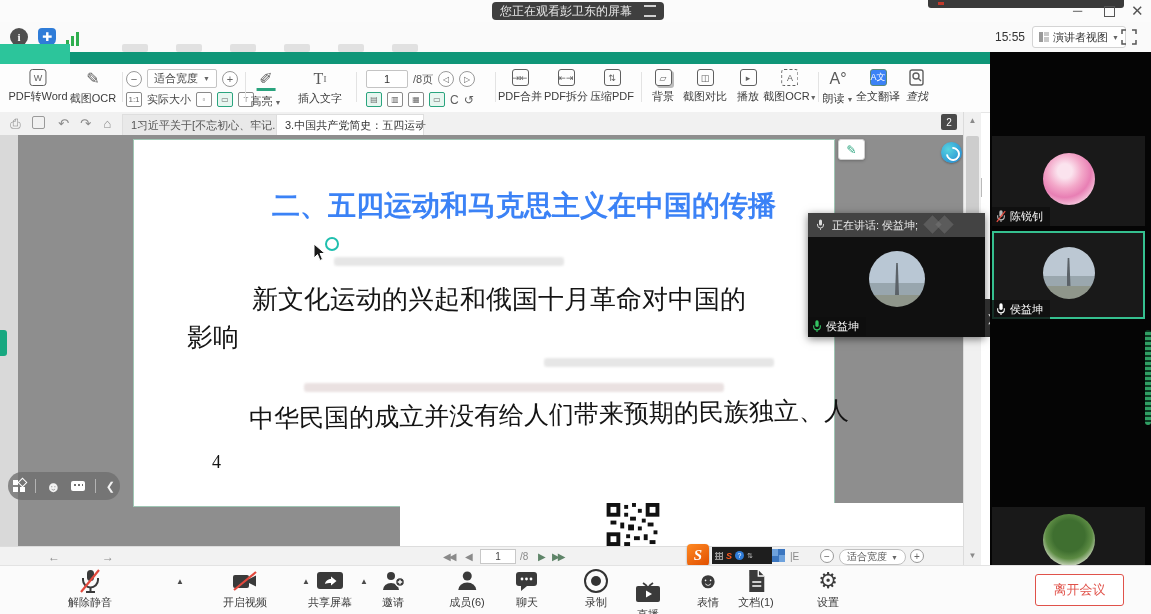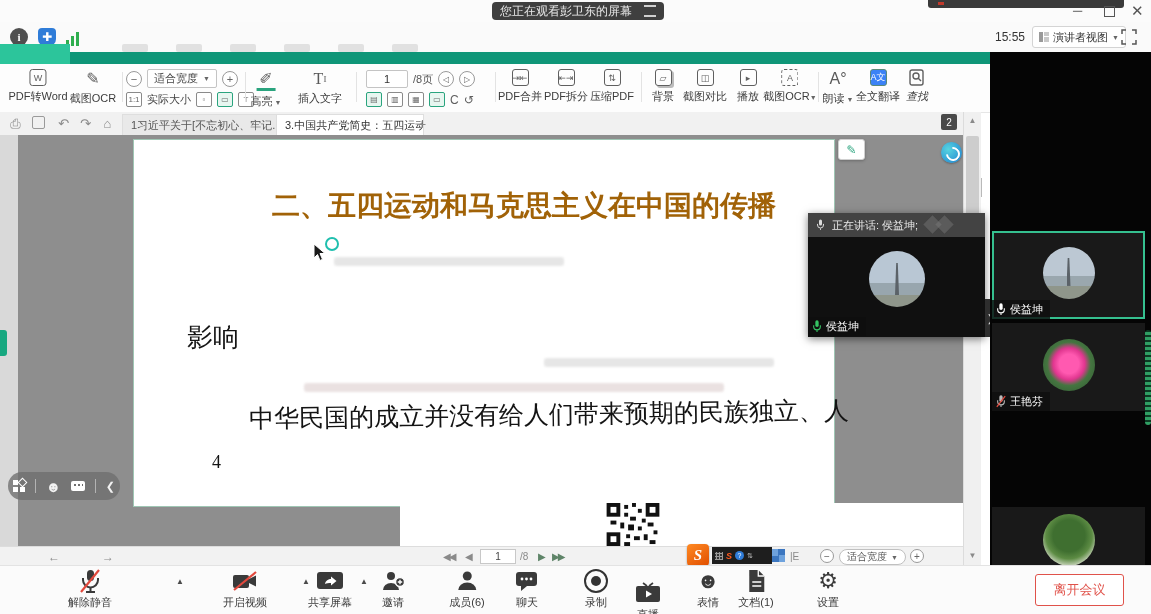--- a/index.html
+++ b/index.html
@@ -64,21 +64,21 @@
   #badge2{left:941px;top:114px;width:16px;height:16px;background:#4a4a4a;color:#fff;font-size:10px;
           border-radius:2px;display:flex;align-items:center;justify-content:center;}
   
   #leftstrip{left:0;top:135px;width:18px;height:411px;background:#d9d9d9;border-right:1px solid #c2c2c2;}
   #greentab{left:0;top:330px;width:7px;height:26px;background:#17a880;border-radius:0 3px 3px 0;}
   #docarea{left:18px;top:135px;width:945px;height:411px;background:#8e8e8e;overflow:hidden;}
   #page{position:absolute;left:115px;top:4px;width:700px;height:366px;background:#fff;border:1px solid #9fc6b4;}
   #page2{position:absolute;left:382px;top:368px;width:563px;height:43px;background:#fff;}
   .ghostline{position:absolute;background:#c2c2c2;opacity:.4;height:9px;border-radius:3px;filter:blur(1px);}
   #doctitle{position:absolute;left:110px;top:47px;width:560px;text-align:center;font-size:28px;font-weight:bold;
-            color:#a16207;font-family:"Liberation Serif","DejaVu Serif",serif;white-space:nowrap;}
+            color:#3b82f6;font-family:"Liberation Serif","DejaVu Serif",serif;white-space:nowrap;}
   .docbody{position:absolute;font-family:"Liberation Serif","DejaVu Serif",serif;color:#141414;white-space:nowrap;}
   
   #pencilbtn{left:838px;top:139px;width:25px;height:19px;background:#fff;border:1px solid #d0d0d0;border-radius:3px;
              box-shadow:0 1px 3px rgba(0,0,0,.25);display:flex;align-items:center;justify-content:center;
              color:#2aa47e;font-size:12px;}
   #bluecirc{left:941px;top:142px;width:21px;height:21px;border-radius:50%;
             background:radial-gradient(circle at 35% 35%,#57d4e0,#1d7fd0);box-shadow:0 1px 2px rgba(0,0,0,.3);}
   #bluecirc i{position:absolute;left:5px;top:5px;width:10px;height:10px;border:2px solid #fff;border-radius:50%;
               border-left-color:transparent;transform:rotate(40deg);}
   #pageico{left:967px;top:178px;width:13px;height:17px;background:#fff;border:1px solid #b9b9b9;}
@@ -331,20 +331,21 @@
 <div class="ab" id="badge2">2</div>
 
 <div class="ab" id="leftstrip"></div>
 <div class="ab" id="greentab"></div>
 <div class="ab" id="docarea">
   <div id="page">
     <div id="doctitle">二、五四运动和马克思主义在中国的传播</div>
     <div class="ghostline" style="left:200px;top:117px;width:230px;"></div>
     <div class="ghostline" style="left:410px;top:218px;width:230px;"></div>
     <div class="ghostline" style="left:170px;top:243px;width:420px;background:#cbb6b6;"></div>
+    <div class="docbody" style="left:118px;top:142px;font-size:26px;">新文化运动的兴起和俄国十月革命对中国的</div>
     <div class="docbody" style="left:53px;top:180px;font-size:26px;">影响</div>
     <div class="docbody" style="left:115px;top:258px;font-size:25px;transform:rotate(-0.8deg);">中华民国的成立并没有给人们带来预期的民族独立、人</div>
     <div class="docbody" style="left:78px;top:312px;font-size:18px;">4</div>
   </div>
   <div id="page2">
     <svg style="position:absolute;left:206px;top:0px;" width="54" height="43" viewBox="0 0 27 22">
       <rect width="27" height="22" fill="#fff"></rect>
       <g fill="#111">
         <rect x="0" y="0" width="7" height="7"></rect>
           <rect x="20" y="0" width="7" height="7"></rect>
@@ -417,47 +418,47 @@
       <line x1="6" y1="12" x2="6" y2="14" stroke="#35c463" stroke-width="1.3"></line>
     </svg>
     <span>侯益坤</span>
   </div>
   <div class="sidearrow">❯</div>
 </div>
 
 <div class="ab" id="sidebar">
 
 
+  <div class="tile" style="top:84px;height:90px;">
+    <div class="avatar av-anime"></div>
+    <div class="namechip">
+      <svg width="10" height="13" viewBox="0 0 12 15">
+        <rect x="4" y="0" width="4" height="8" rx="2" fill="#bbb"></rect>
+        <path d="M2,6 v1.5 a4,4 0 0 0 8,0 V6" stroke="#bbb" fill="none" stroke-width="1.3"></path>
+        <line x1="6" y1="12" x2="6" y2="14" stroke="#bbb" stroke-width="1.3"></line>
+        <line x1="1" y1="14" x2="11" y2="1" stroke="#e04b3f" stroke-width="1.6"></line>
+      </svg>
+      <span>陈锐钊</span>
+    </div>
+  </div>
 
   <div class="tile spk-border" style="top:179px;height:88px;">
     <div class="avatar av-tower">
         <i></i>
       </div>
     <div class="namechip">
       <svg width="10" height="13" viewBox="0 0 12 15">
         <rect x="4" y="0" width="4" height="8" rx="2" fill="#fff"></rect>
         <path d="M2,6 v1.5 a4,4 0 0 0 8,0 V6" stroke="#fff" fill="none" stroke-width="1.3"></path>
         <line x1="6" y1="12" x2="6" y2="14" stroke="#fff" stroke-width="1.3"></line>
       </svg>
       <span>侯益坤</span>
     </div>
   </div>
 
-  <div class="tile" style="top:271px;height:88px;">
-    <div class="avatar av-flower"></div>
-    <div class="namechip">
-      <svg width="10" height="13" viewBox="0 0 12 15">
-        <rect x="4" y="0" width="4" height="8" rx="2" fill="#bbb"></rect>
-        <path d="M2,6 v1.5 a4,4 0 0 0 8,0 V6" stroke="#bbb" fill="none" stroke-width="1.3"></path>
-        <line x1="6" y1="12" x2="6" y2="14" stroke="#bbb" stroke-width="1.3"></line>
-        <line x1="1" y1="14" x2="11" y2="1" stroke="#e04b3f" stroke-width="1.6"></line>
-      </svg>
-      <span>王艳芬</span>
-    </div>
-  </div>
 
 
   <div class="tile" style="top:455px;height:58px;">
     <div class="avatar av-tree" style="top:60%;"></div>
   </div>
   <div id="sscroll"></div>
 </div>
 
 <div class="ab" id="pdfstatus">
   <span class="ab st" style="left:48px;top:3px;font-size:12px;">←</span>

